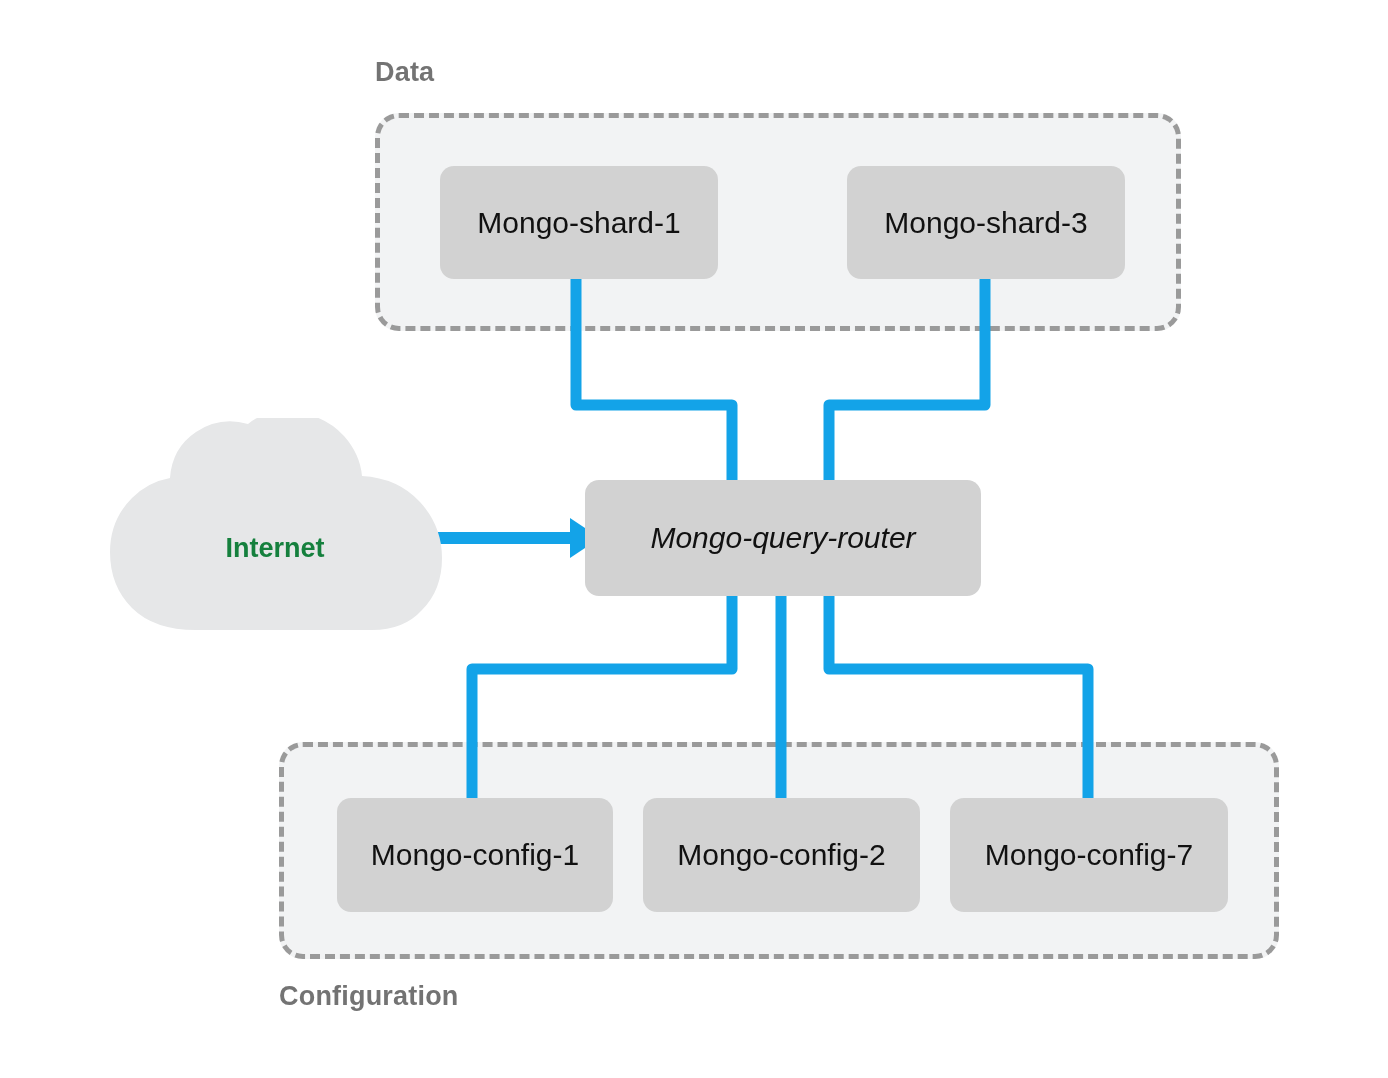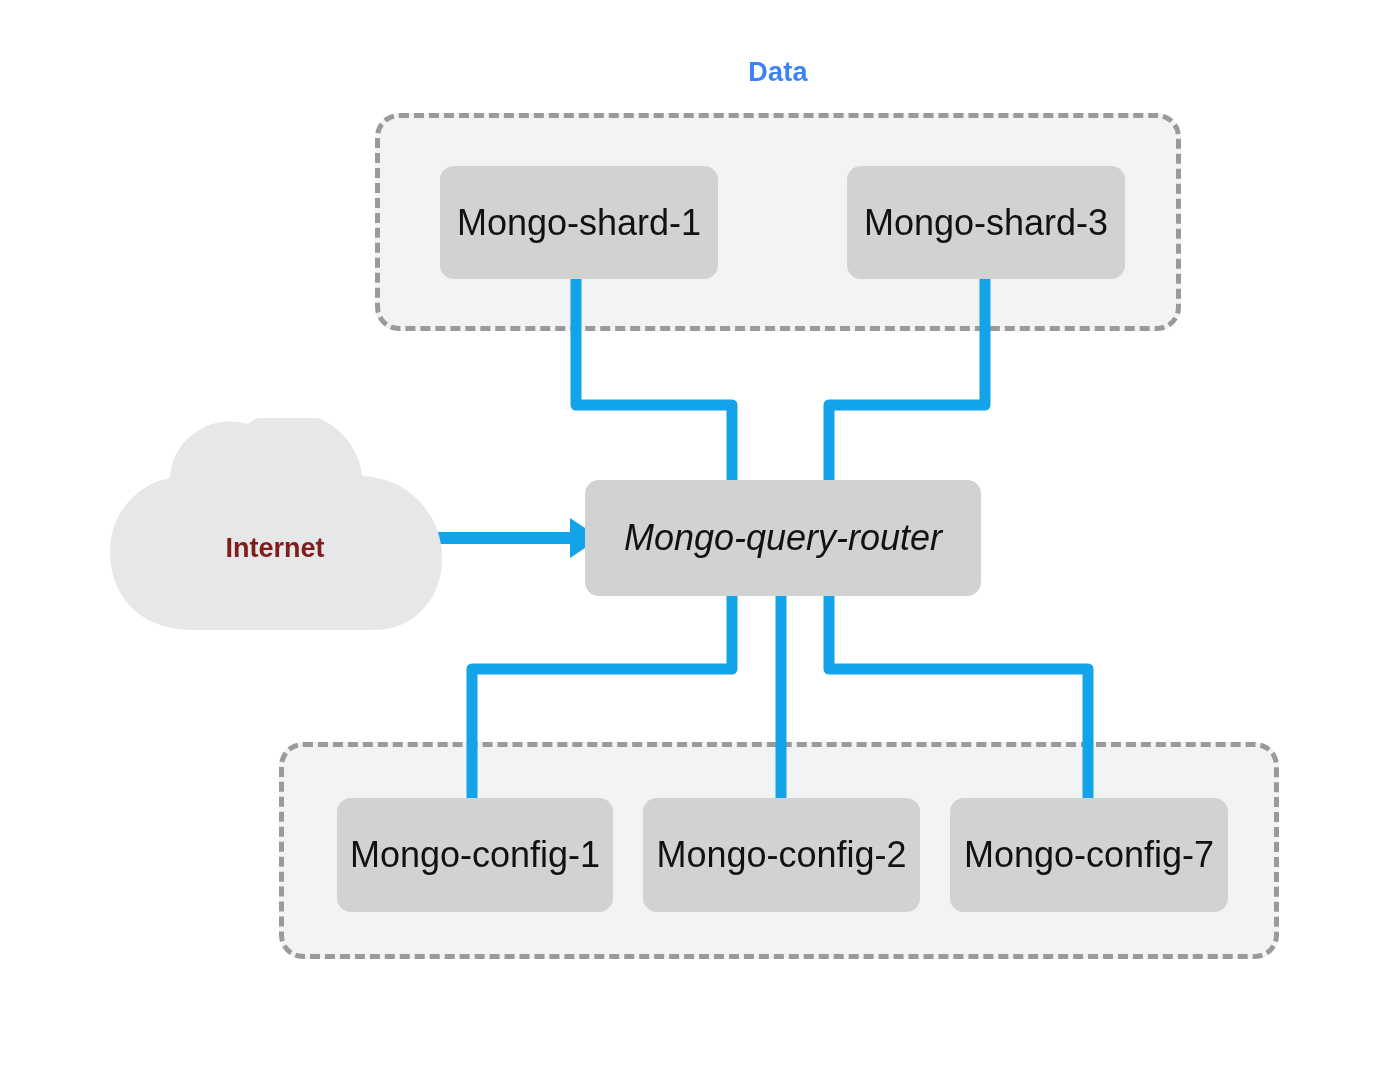--- a/index.html
+++ b/index.html
@@ -35,22 +35,21 @@
     left: 279px;
     top: 742px;
     width: 1000px;
     height: 217px;
   }
   
   .group-title {
     position: absolute;
     font-size: 27px;
     font-weight: bold;
-    color: #3b82f6;
-    text-align: center;
+    color: #737373;
     letter-spacing: 0.2px;
     white-space: nowrap;
   }
   #title-data {
     left: 375px;
     top: 57px;
     width: 806px;
   }
   #title-config {
     left: 279px;
@@ -58,21 +57,21 @@
     width: 1000px;
   }
   
   .node {
     position: absolute;
     background: #d2d2d2;
     border-radius: 14px;
     display: flex;
     align-items: center;
     justify-content: center;
-    font-size: 36px;
+    font-size: 30px;
     color: #111111;
     white-space: nowrap;
     box-sizing: border-box;
     z-index: 5;
   }
   #node-shard-1 { left: 440px;  top: 166px; width: 278px; height: 113px; }
   #node-shard-2 { left: 847px;  top: 166px; width: 278px; height: 113px; }
   #node-router  { left: 585px;  top: 480px; width: 396px; height: 116px; font-style: italic; }
   #node-config-1{ left: 337px;  top: 798px; width: 276px; height: 114px; }
   #node-config-2{ left: 643px;  top: 798px; width: 277px; height: 114px; }
@@ -89,21 +88,21 @@
   }
   #cloud-internet svg { display: block; width: 100%; height: 100%; }
   #cloud-label {
     position: absolute;
     left: 110px;
     top: 533px;
     width: 330px;
     text-align: center;
     font-size: 27px;
     font-weight: bold;
-    color: #7f1d1d;
+    color: #15803d;
     z-index: 6;
     white-space: nowrap;
   }
 
   
   #connectors {
     position: absolute;
     left: 0;
     top: 0;
     width: 1388px;
@@ -165,20 +164,21 @@
         Z"></path>
     </svg>
   </div>
   <div id="cloud-label">Internet</div>
 
   <div class="node" id="node-router">
     <span>Mongo-query-router</span>
   </div>
 
   <div class="group" id="group-config"></div>
+  <div class="group-title" id="title-config">Configuration</div>
 
   <div class="node" id="node-config-1">
     <span>Mongo-config-1</span>
   </div>
   <div class="node" id="node-config-2">
     <span>Mongo-config-2</span>
   </div>
   <div class="node" id="node-config-3">
     <span>Mongo-config-7</span>
   </div>

